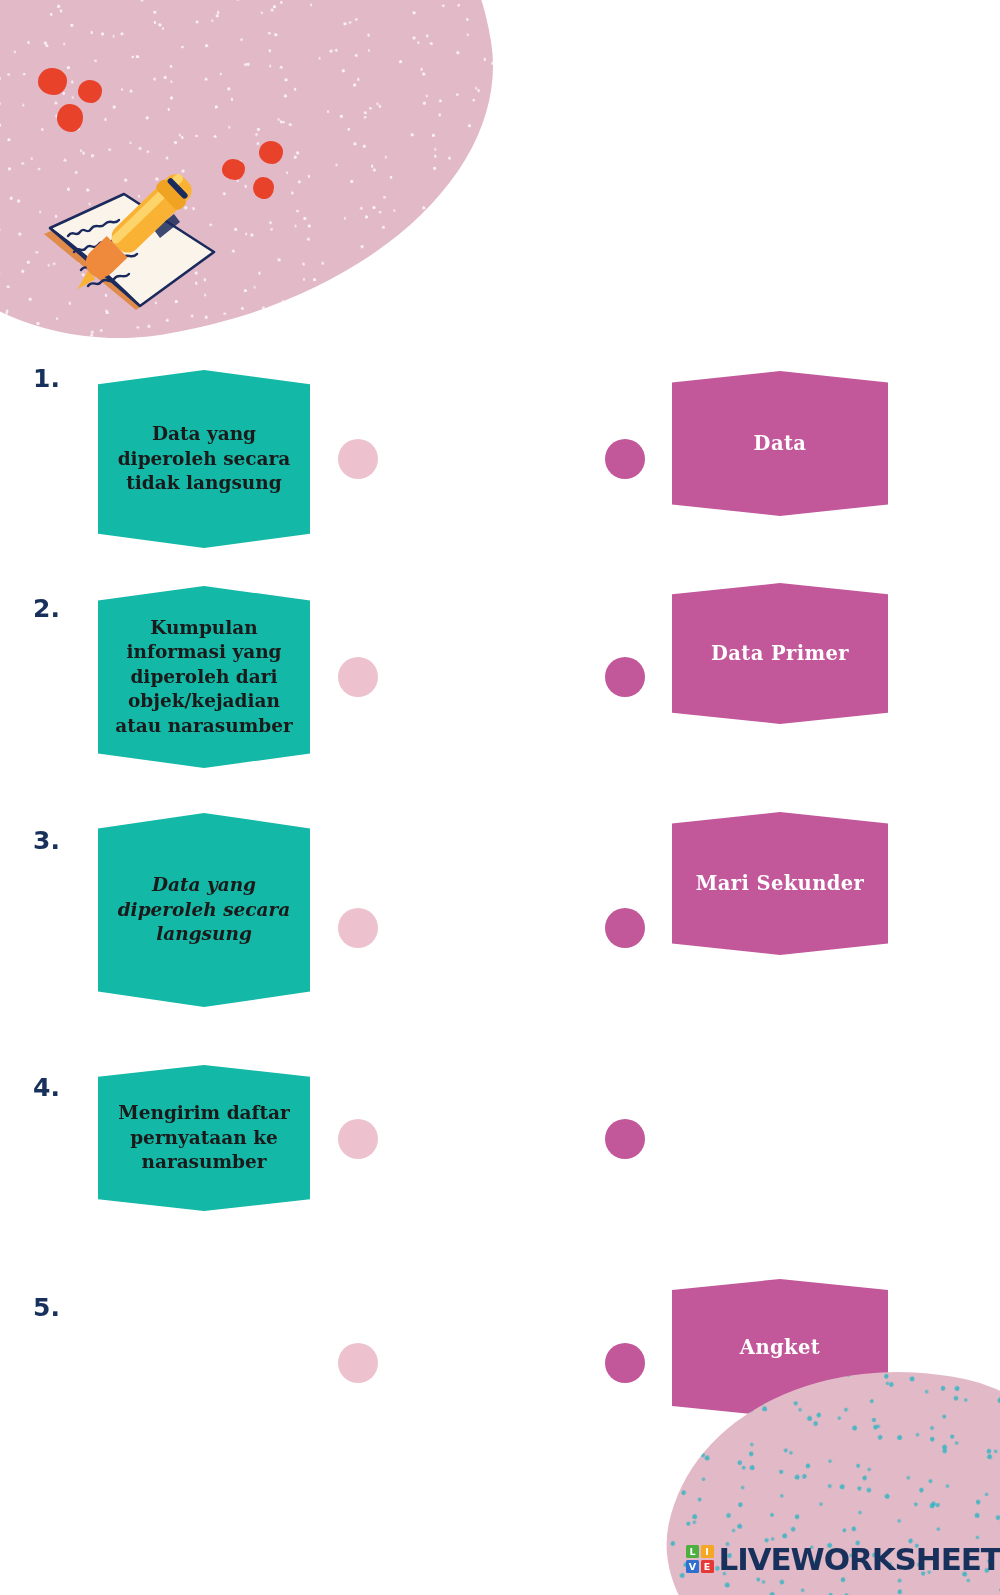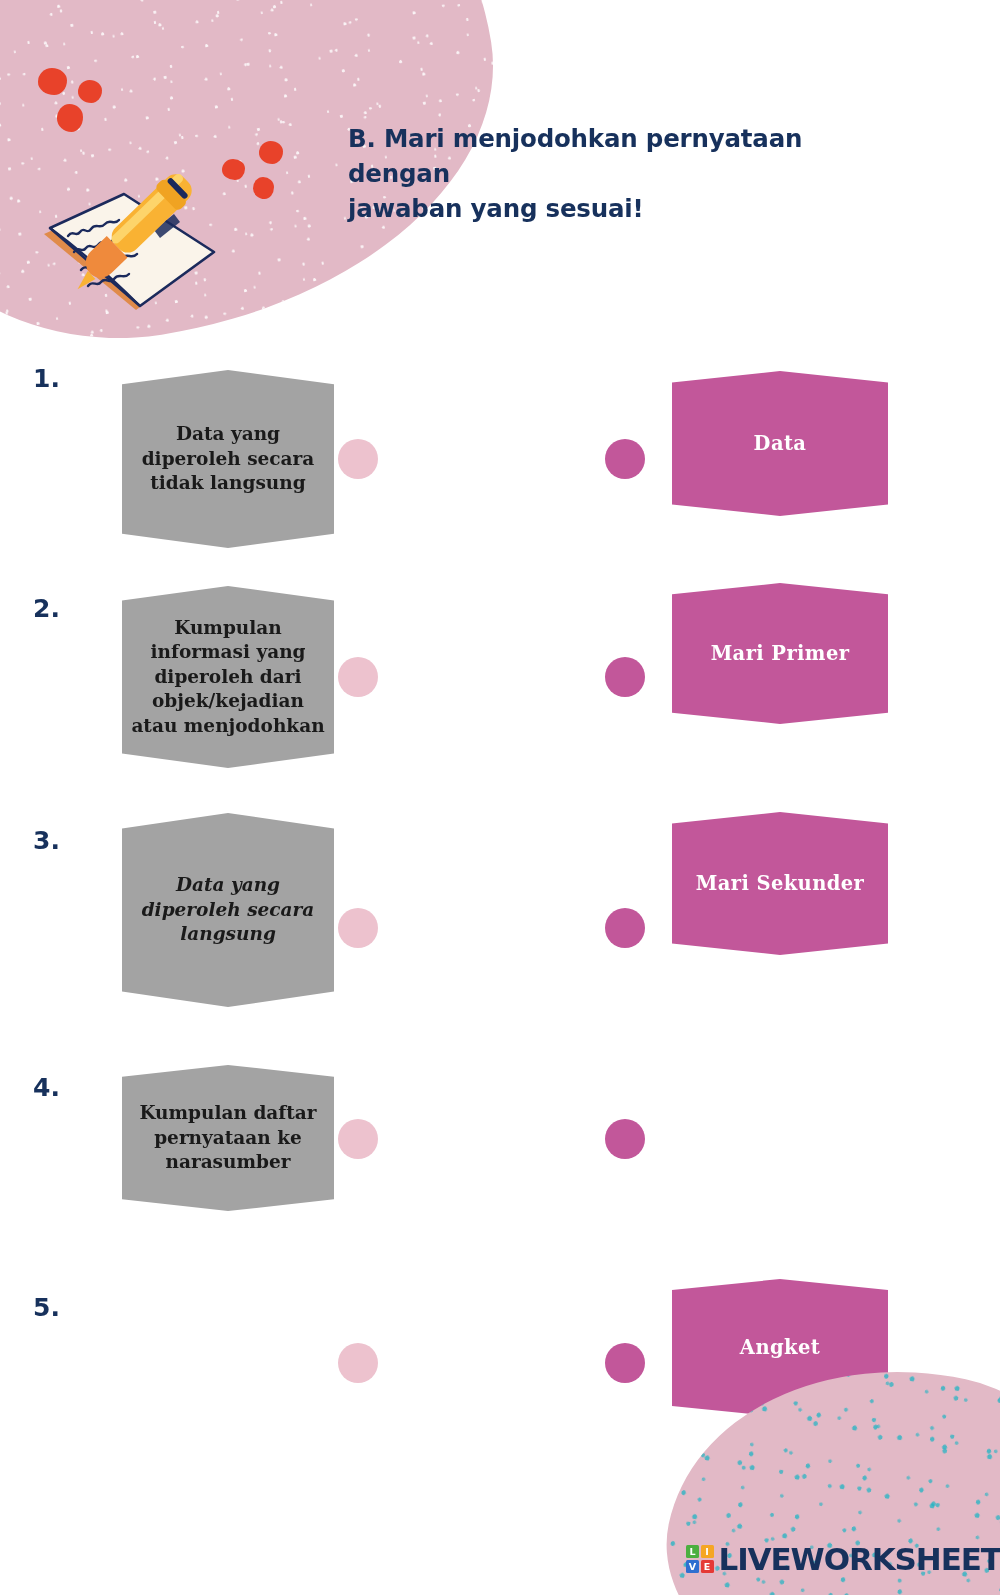--- a/index.html
+++ b/index.html
@@ -92,23 +92,22 @@
     display: flex;
     align-items: center;
     justify-content: center;
     text-align: center;
     clip-path: polygon(0% 8%, 50% 0%, 100% 8%, 100% 92%, 50% 100%, 0% 92%);
   }
 
   .hex-left {
     left: 98px;
     width: 212px;
-    background: #a3a3a3;
+    background: #14b8a6;
     color: #1a1a1a;
-    margin-left: 24px;
   }
   .hex-right {
     left: 672px;
     width: 216px;
     background: #c2579a;
     color: #ffffff;
   }
 
   .hex-text {
     font-family: "DejaVu Serif", serif;
@@ -227,67 +226,63 @@
         <rect x="82" y="76" width="96" height="30" rx="12" fill="#f9b233"></rect>
         <rect x="82" y="80" width="96" height="9" rx="4.5" fill="#fdd46a"></rect>
         <rect x="150" y="74" width="14" height="34" rx="5" fill="#f0a322"></rect>
         <rect x="163" y="78" width="6" height="26" rx="3" fill="#1b2a5c"></rect>
         <path d="M60 76 L82 76 L82 106 L60 106 C48 106 44 96 44 91 C44 86 48 76 60 76 Z" fill="#ef8a3c"></path>
         <path d="M44 88 L24 94 L44 99 Z" fill="#f9b233"></path>
       </g>
     </svg>
   </div>
 
-  <div class="heading">
-    <div>B. Mari menjodohkan pernyataan dengan</div>
-    <div>jawaban yang sesuai!</div>
-  </div>
 
   <div class="rows">
 
     <div class="row" style="height:228px;">
       <div class="row-num" style="top:6px;">1.</div>
       <div class="hex hex-left" style="top:12px; height:178px;">
         <span class="hex-text">Data yang diperoleh secara tidak langsung</span>
       </div>
       <div class="conn conn-left" style="top:81px;"></div>
       <div class="conn conn-right" style="top:81px;"></div>
       <div class="hex hex-right" style="top:13px; height:145px;">
         <span class="hex-text">Data</span>
       </div>
     </div>
 
     <div class="row" style="height:227px;">
       <div class="row-num" style="top:8px;">2.</div>
       <div class="hex hex-left" style="top:0px; height:182px;">
-        <span class="hex-text">Kumpulan informasi yang diperoleh dari objek/kejadian atau menjodohkan</span>
+        <span class="hex-text">Kumpulan informasi yang diperoleh dari objek/kejadian atau narasumber</span>
       </div>
       <div class="conn conn-left" style="top:71px;"></div>
       <div class="conn conn-right" style="top:71px;"></div>
       <div class="hex hex-right" style="top:-3px; height:141px;">
-        <span class="hex-text">Mari Primer</span>
+        <span class="hex-text">Data Primer</span>
       </div>
     </div>
 
     <div class="row" style="height:252px;">
       <div class="row-num" style="top:13px;">3.</div>
       <div class="hex hex-left" style="top:0px; height:194px;font-style:italic;">
         <span class="hex-text">Data yang diperoleh secara langsung</span>
       </div>
       <div class="conn conn-left" style="top:95px;"></div>
       <div class="conn conn-right" style="top:95px;"></div>
       <div class="hex hex-right" style="top:-1px; height:143px;">
         <span class="hex-text">Mari Sekunder</span>
       </div>
     </div>
 
     <div class="row" style="height:206px;">
       <div class="row-num" style="top:8px;">4.</div>
       <div class="hex hex-left" style="top:0px; height:146px;">
-        <span class="hex-text">Kumpulan daftar pernyataan ke narasumber</span>
+        <span class="hex-text">Mengirim daftar pernyataan ke narasumber</span>
       </div>
       <div class="conn conn-left" style="top:54px;"></div>
       <div class="conn conn-right" style="top:54px;"></div>
     </div>
 
     <div class="row" style="height:190px;">
       <div class="row-num" style="top:22px;">5.</div>
       <div class="conn conn-left" style="top:72px;"></div>
       <div class="conn conn-right" style="top:72px;"></div>
       <div class="hex hex-right" style="top:8px; height:138px;">

